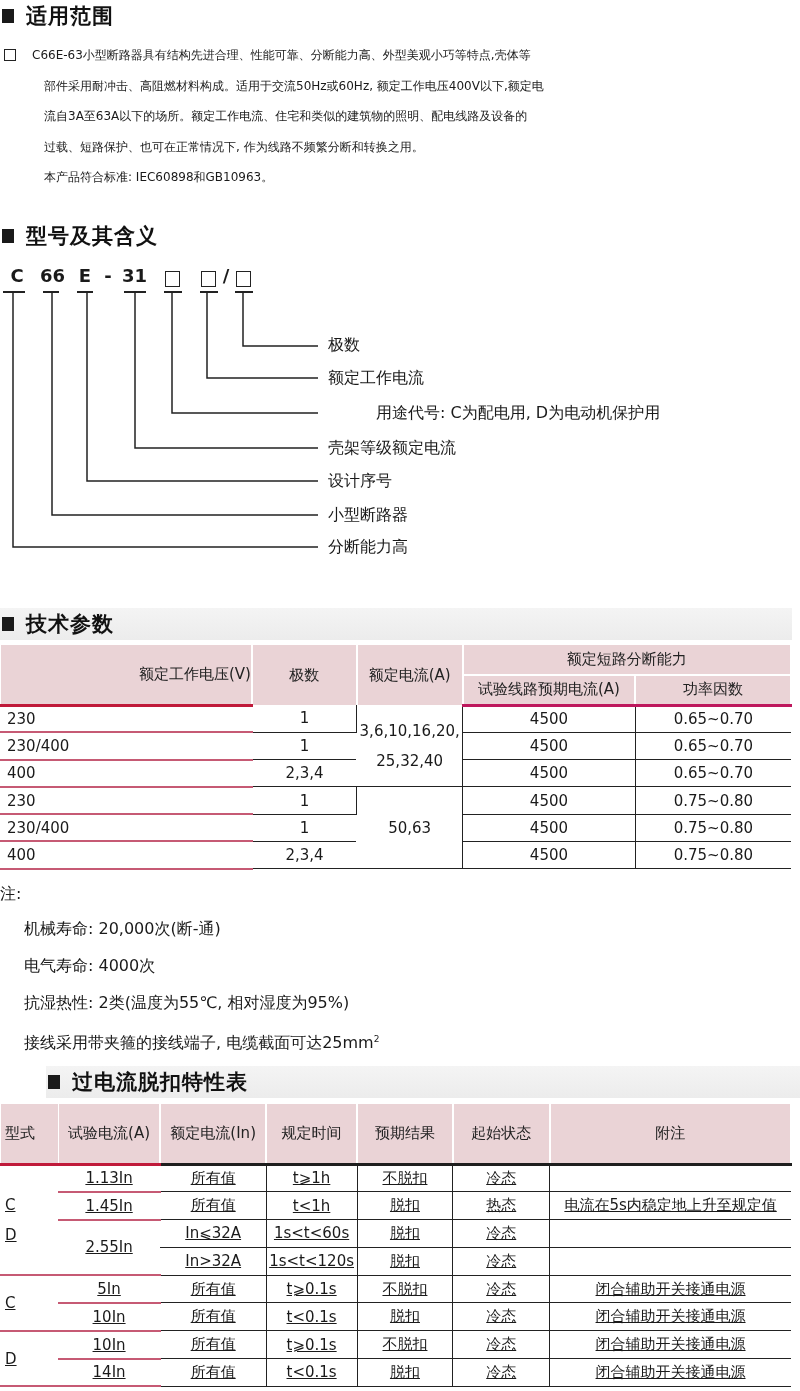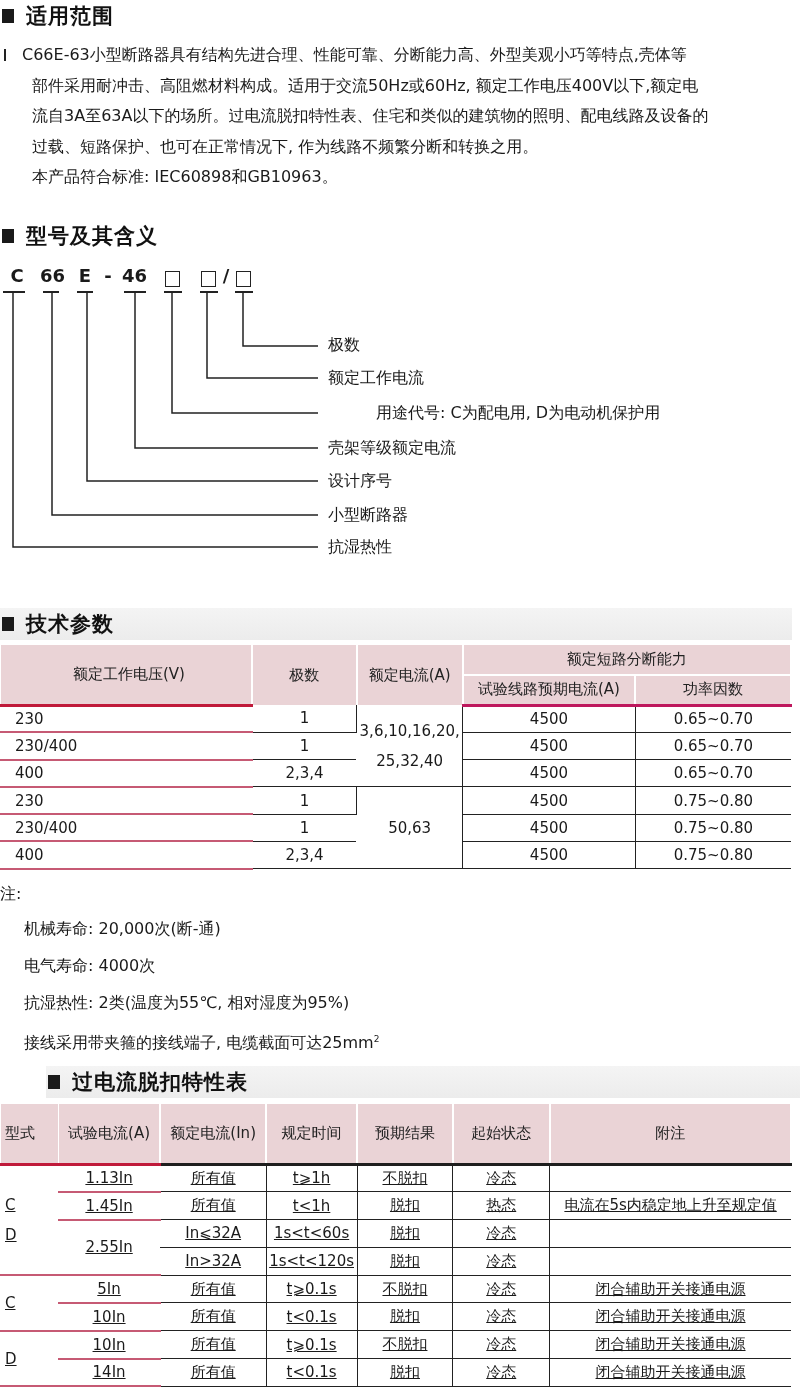--- a/index.html
+++ b/index.html
@@ -4,46 +4,46 @@
 <style>
   * { box-sizing: border-box; margin: 0; padding: 0; }
   html, body { width: 800px; height: 1391px; background: #ffffff; overflow: hidden; }
   body { font-family: "DejaVu Sans", "Liberation Sans", sans-serif; color: #1a1a1a; position: relative; }
 
   .sec-title { position: absolute; left: 0; height: 32px; display: flex; align-items: center; font-size: 21px; font-weight: bold; color: #111; letter-spacing: 1px; }
   .sec-title .sq { display: inline-block; width: 12px; height: 14px; background: #1a1a1a; margin: 0 12px 0 2px; }
   .sec-title.banded { background: linear-gradient(to bottom, #f4f4f4, #ececec); width: 792px; }
 
   
-  .scope { position: absolute; left: 0; top: 40px; width: 652px; font-size: 16px; line-height: 30px; }
+  .scope { position: absolute; left: 0; top: 40px; width: 652px; font-size: 12px; line-height: 30px; }
   .scope .line { height: 30.5px; white-space: nowrap; }
   .scope .first { display: flex; align-items: center; }
   .scope .box { display: inline-block; width: 12px; height: 12px; border: 1px solid #222; margin: 0 16px 0 4px; }
-  .scope .indent { padding-left: 32px; }
+  .scope .indent { padding-left: 44px; }
 
   
   .model-code { position: absolute; top: 265px; left: 0; width: 300px; height: 30px; font-size: 18px; font-weight: bold; }
   .mc { position: absolute; top: 0; text-align: center; }
   .mc-under { position: absolute; top: 26px; height: 2px; background: #222; }
   .mc-box { position: absolute; top: 6px; width: 15px; height: 16px; border: 1.5px solid #222; }
   .diagram-svg { position: absolute; left: 0; top: 290px; }
   .legend-label { position: absolute; left: 328px; font-size: 16px; white-space: nowrap; }
 
   
   table { border-collapse: collapse; position: absolute; left: 0; font-size: 15px; }
   th { background: #ead3d6; font-weight: normal; color: #222; }
   td { text-align: center; }
   .tech-table th, .tech-table td { border-left: 1px solid #fff; }
 
   .t1 { top: 645px; width: 792px; }
   .t1 th { height: 30px; border-right: 2px solid #fff; }
   .t1 thead tr:last-child th { border-bottom: 3px solid #be185d; }
   .t1 thead th.redline { border-bottom: 3px solid #c01a3a; }
   .t1 td { height: 27.3px; border-bottom: 1px solid #222; border-right: 1px solid #222; }
-  .t1 td.c0 { text-align: left; border-right: none; border-bottom: 2px solid #c65a74; padding-left: 14px; }
+  .t1 td.c0 { text-align: left; border-right: none; border-bottom: 2px solid #c65a74; padding-left: 6px; }
   .t1 td.c1 { border-left: 2px solid #fff; }
   .t1 td.last { border-right: none; }
 
   .notes { position: absolute; left: 0; top: 882px; font-size: 16px; }
   .notes .nl { height: 37px; line-height: 37px; white-space: nowrap; }
   .notes .ind { padding-left: 24px; }
   sup { font-size: 9px; vertical-align: super; }
 
   .t2 { top: 1104px; width: 792px; }
   .t2 th { height: 60px; border-right: 2px solid #fff; }
@@ -60,39 +60,39 @@
 <div class="sec-title" style="top:0;">
   <span class="sq"></span>
   <span>适用范围</span>
 </div>
 <div class="scope">
   <div class="line first">
     <span class="box"></span>
     <span>C66E-63小型断路器具有结构先进合理、性能可靠、分断能力高、外型美观小巧等特点,壳体等</span>
   </div>
   <div class="line indent">部件采用耐冲击、高阻燃材料构成。适用于交流50Hz或60Hz, 额定工作电压400V以下,额定电</div>
-  <div class="line indent">流自3A至63A以下的场所。过电流脱扣特性表、住宅和类似的建筑物的照明、配电线路及设备的</div>
+  <div class="line indent">流自3A至63A以下的场所。额定工作电流、住宅和类似的建筑物的照明、配电线路及设备的</div>
   <div class="line indent">过载、短路保护、也可在正常情况下, 作为线路不频繁分断和转换之用。</div>
   <div class="line indent">本产品符合标准:  IEC60898和GB10963。</div>
 </div>
 
 <div class="sec-title" style="top:220px;">
   <span class="sq"></span>
   <span>型号及其含义</span>
 </div>
 
 <div class="model-code">
   <span class="mc" style="left:10px;width:14px;">C</span>
   <span class="mc-under" style="left:3px;width:22px;"></span>
   <span class="mc" style="left:40px;width:24px;">66</span>
   <span class="mc-under" style="left:43px;width:16px;"></span>
   <span class="mc" style="left:78px;width:14px;">E</span>
   <span class="mc-under" style="left:77px;width:16px;"></span>
   <span class="mc" style="left:102px;width:12px;">-</span>
-  <span class="mc" style="left:122px;width:24px;">46</span>
+  <span class="mc" style="left:122px;width:24px;">31</span>
   <span class="mc-under" style="left:124px;width:22px;"></span>
   <span class="mc-box" style="left:165px;"></span>
   <span class="mc-under" style="left:164px;width:18px;"></span>
   <span class="mc-box" style="left:201px;"></span>
   <span class="mc-under" style="left:200px;width:18px;"></span>
   <span class="mc" style="left:221px;width:10px;">/</span>
   <span class="mc-box" style="left:236px;"></span>
   <span class="mc-under" style="left:235px;width:18px;"></span>
 </div>
 
@@ -106,38 +106,38 @@
     <polyline points="52,2 52,225 318,225"></polyline>
     <polyline points="13,2 13,257 318,257"></polyline>
   </g>
 </svg>
 <div class="legend-label" style="top:335px;">极数</div>
 <div class="legend-label" style="top:368px;">额定工作电流</div>
 <div class="legend-label" style="top:403px;margin-left:48px;">用途代号:  C为配电用,  D为电动机保护用</div>
 <div class="legend-label" style="top:438px;">壳架等级额定电流</div>
 <div class="legend-label" style="top:471px;">设计序号</div>
 <div class="legend-label" style="top:505px;">小型断路器</div>
-<div class="legend-label" style="top:537px;">抗湿热性</div>
+<div class="legend-label" style="top:537px;">分断能力高</div>
 
 <div class="sec-title banded" style="top:608px;">
   <span class="sq"></span>
   <span>技术参数</span>
 </div>
 
 <table class="t1 tech-table">
   <colgroup>
     <col style="width:252px">
       <col style="width:105px">
       <col style="width:106px">
       <col style="width:173px">
       <col style="width:156px">
   </colgroup>
   <thead>
     <tr>
-      <th rowspan="2" class="redline" style="text-align:center;padding-left:6px;">额定工作电压(V)</th>
+      <th rowspan="2" class="redline" style="text-align:right;padding-left:6px;">额定工作电压(V)</th>
       <th rowspan="2">极数</th>
       <th rowspan="2">额定电流(A)</th>
       <th colspan="2" style="border-bottom:2px solid #fff;">额定短路分断能力</th>
     </tr>
     <tr>
       <th>试验线路预期电流(A)</th>
       <th>功率因数</th>
     </tr>
   </thead>
   <tbody>

